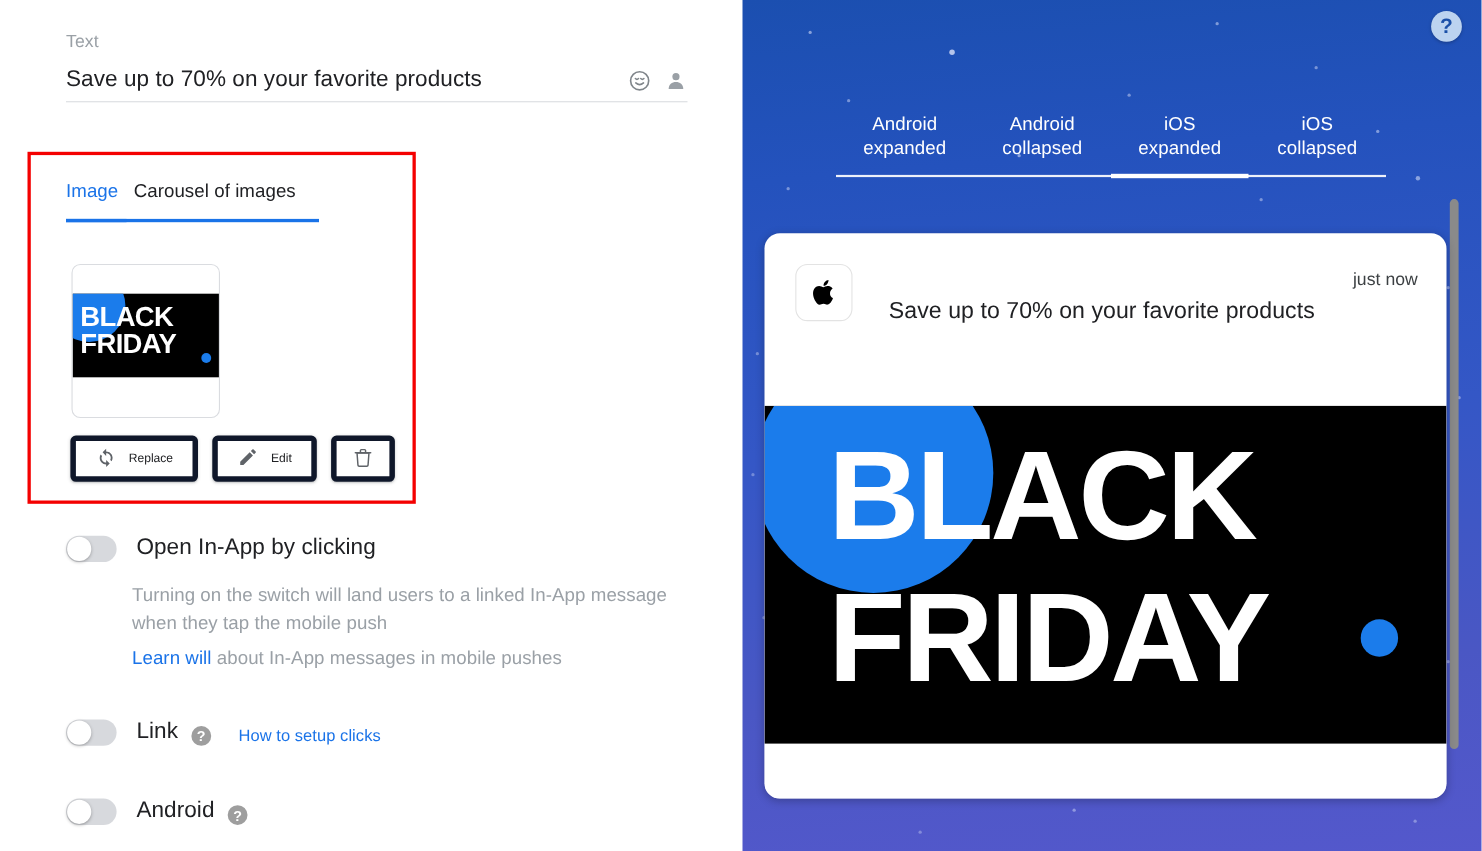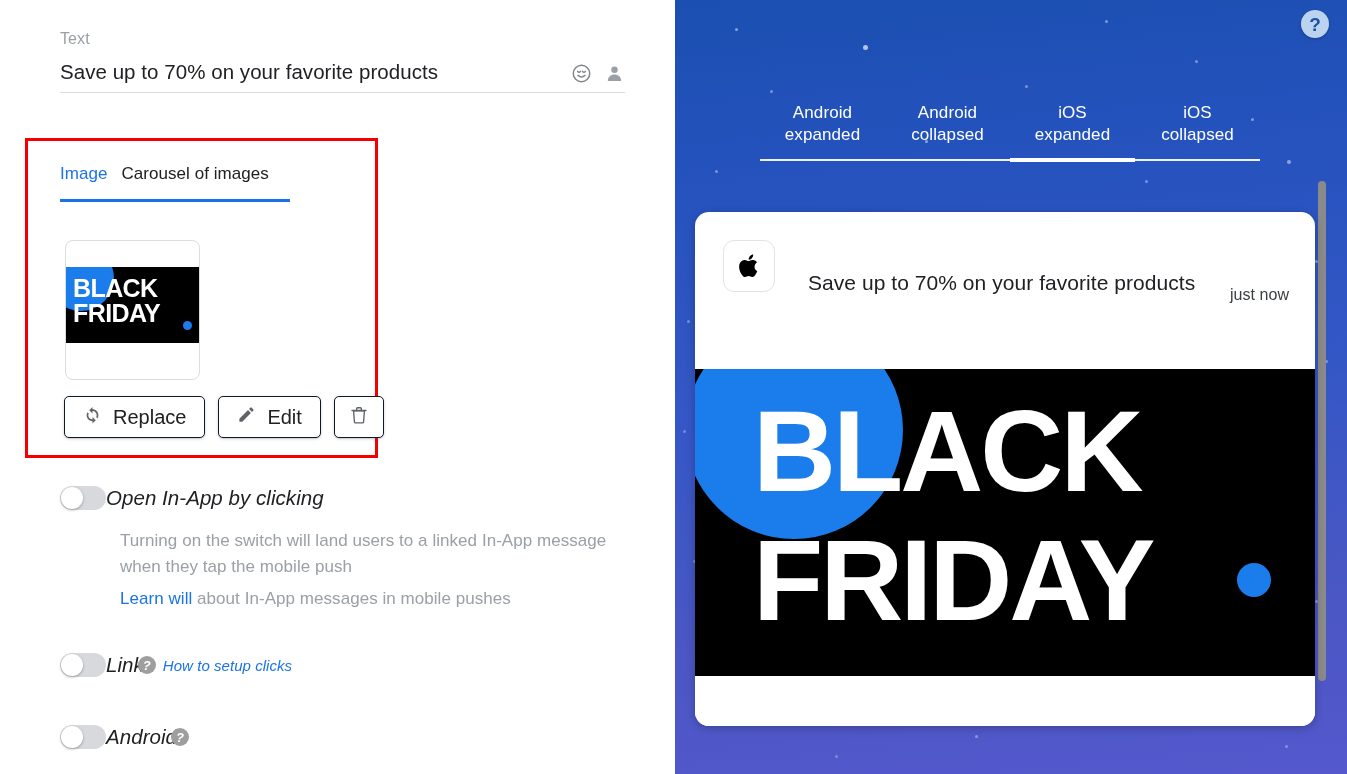--- a/index.html
+++ b/index.html
@@ -188,36 +188,36 @@
     gap: 13px;
   }
   .action-btn {
     display: inline-flex;
     align-items: center;
     justify-content: center;
     gap: 11px;
     height: 42px;
     padding: 0 18px;
     background: #ffffff;
-    border: 1px solid #0f172a;
+    border: 5px solid #0f172a;
     border-radius: 5px;
     box-shadow: 0 1px 3px rgba(60,64,67,0.22), 0 1px 1px rgba(60,64,67,0.10);
-    font-size: 20px;
+    font-size: 11px;
     color: #202124;
     cursor: pointer;
     white-space: nowrap;
   }
   .action-btn.icon-only { padding: 0 14px; }
 
   
   .toggle-section { position: absolute; left: 60px; }
   .toggle-row {
     display: flex;
-    align-items: center;
-    font-style: italic;
+    align-items: flex-end;
+    gap: 18px;
   }
   .switch {
     position: relative;
     width: 46px;
     height: 24px;
     border-radius: 12px;
     background: #d7d9dd;
     cursor: pointer;
     flex-shrink: 0;
   }
@@ -384,21 +384,20 @@
     align-items: center;
     justify-content: center;
   }
   .notif-time {
     position: absolute;
     right: 26px;
     top: 34px;
     font-size: 16px;
     color: #3c4043;
     letter-spacing: 0.05px;
-    margin-top: 40px;
   }
   .notif-title {
     position: absolute;
     left: 113px;
     top: 59px;
     font-size: 21px;
     color: #202124;
     letter-spacing: 0.05px;
     white-space: nowrap;
   }

